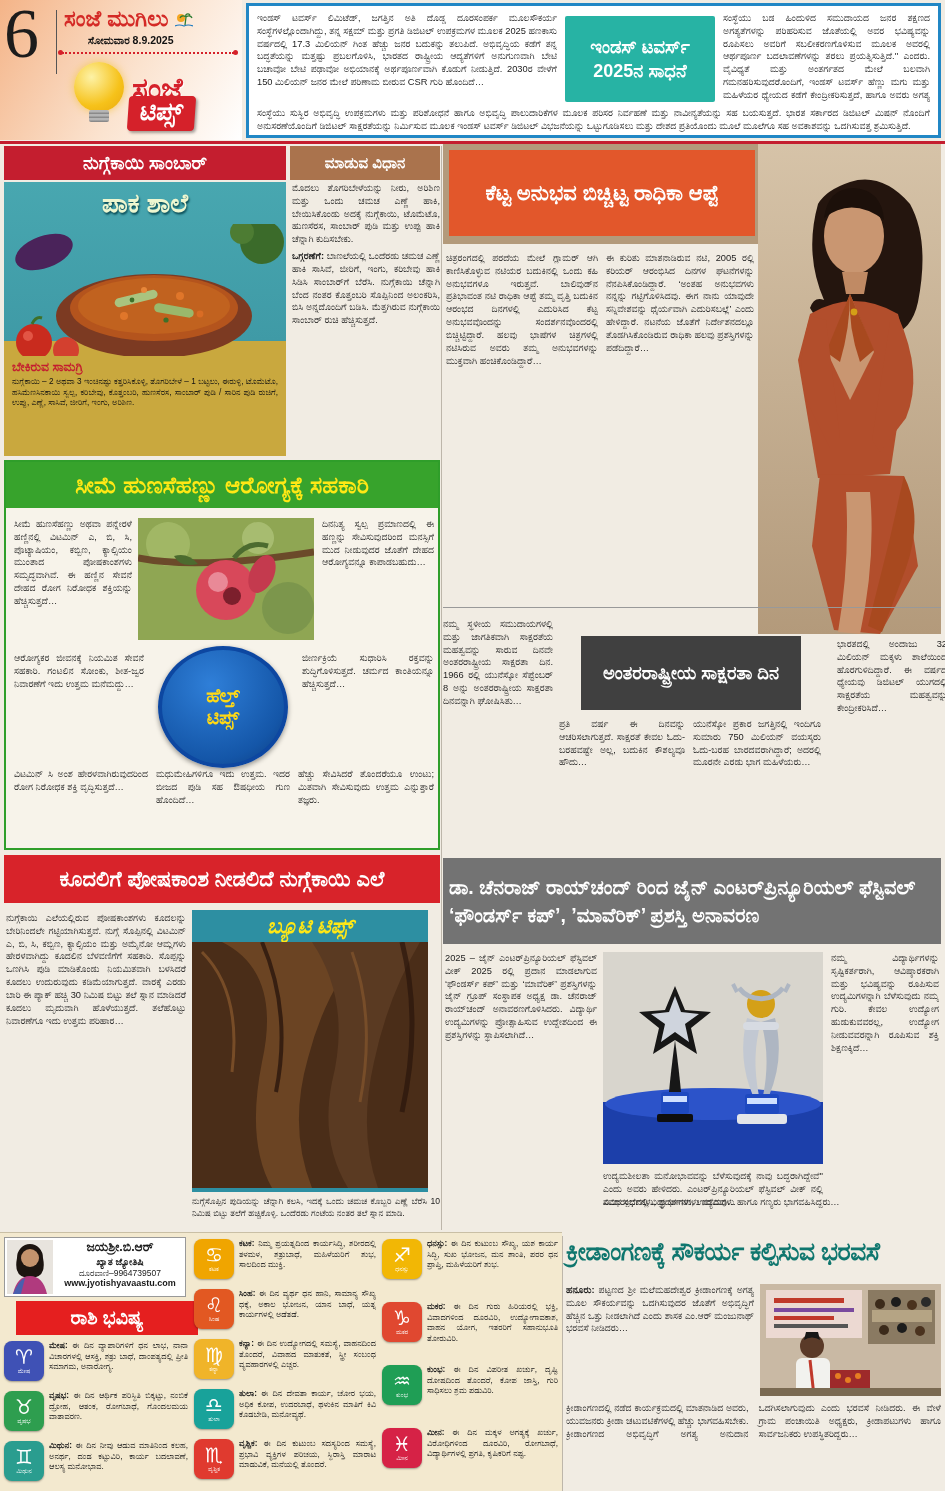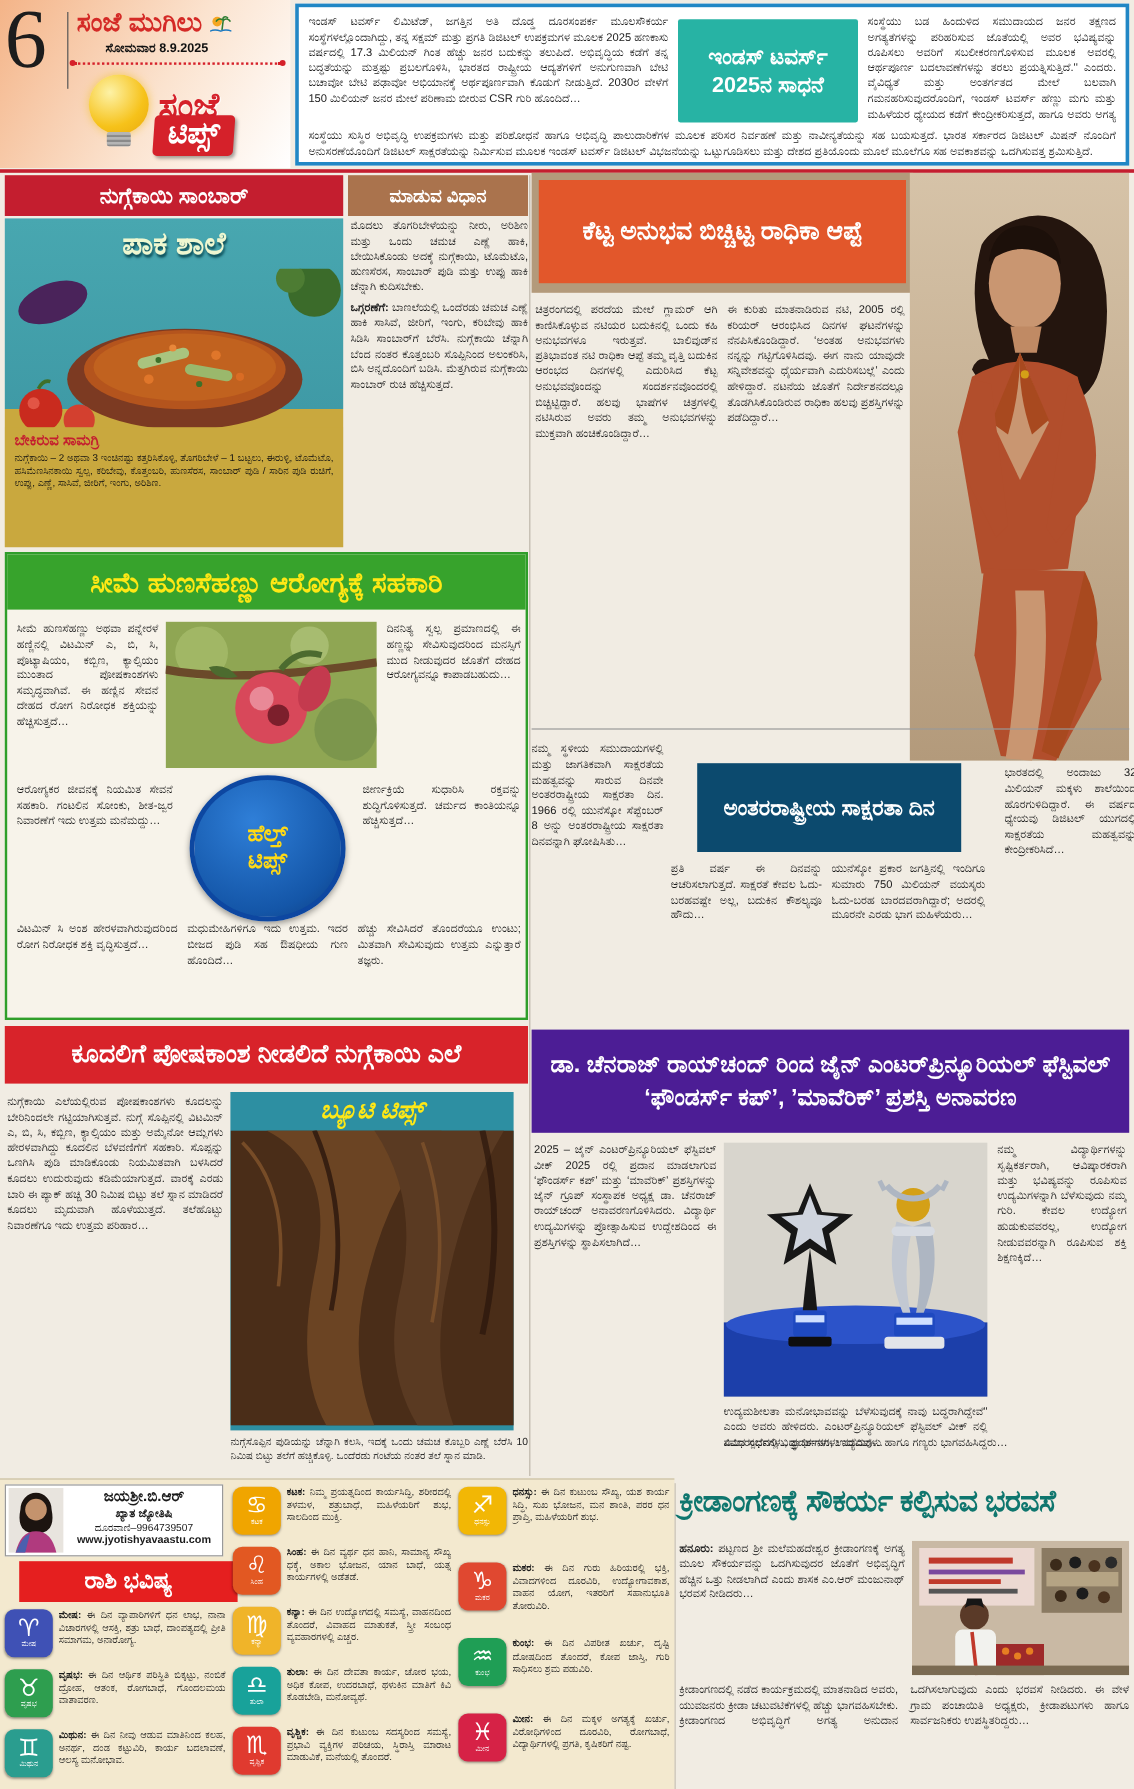--- a/index.html
+++ b/index.html
@@ -44,22 +44,22 @@
   .ingr p{margin:0;font-size:8.2px;line-height:1.3;text-align:justify;color:#111;}
   
   .seeme{left:4px;top:460px;width:436px;height:390px;border:2px solid #2f9e2a;background:#f7f3ea;box-sizing:border-box;}
   .circle{border-radius:50%;background:radial-gradient(circle at 40% 30%,#2f7fd8,#1456a8 70%,#0d3c7e);
           border:4px solid #0d47a1;display:flex;flex-direction:column;align-items:center;justify-content:center;
           color:#ffd915;font-weight:900;box-shadow:0 2px 5px rgba(0,0,0,.4);}
   
   .beautybox{background:#2d8fa2;overflow:hidden;}
   .beautytitle{text-align:center;color:#ffe815;font-weight:900;font-size:21px;font-style:italic;padding:4px 0;}
   
-  .jainbanner{background:#4c1d95;color:#fff;font-weight:800;font-size:19.5px;line-height:1.45;
-              display:flex;align-items:center;justify-content:center;text-align:center;padding:0 6px;box-sizing:border-box;}
+  .jainbanner{background:#737373;color:#fff;font-weight:800;font-size:19.5px;line-height:1.45;
+              display:flex;align-items:center;justify-content:center;text-align:left;padding:0 6px;box-sizing:border-box;}
   
   .zodiacbg{left:0;top:1232px;width:562px;height:259px;background:#f3e9cf;border-top:1px solid #c9bfa5;}
   .adbox{left:4px;top:4px;width:182px;height:60px;background:#fff;border:1px solid #999;display:flex;gap:4px;box-sizing:border-box;padding:2px;}
   .adtxt{flex:1;text-align:center;line-height:1.25;}
   .zent{position:absolute;display:flex;gap:5px;align-items:flex-start;}
   .ztile{width:40px;height:40px;flex:none;border-radius:8px;display:flex;flex-direction:column;
          align-items:center;justify-content:center;color:#fff;box-shadow:0 1px 2px rgba(0,0,0,.35);}
   .zglyph{font-size:20px;line-height:1;}
   .zlabel{font-size:6.3px;line-height:1.1;margin-top:1px;}
   .ztext{margin:0;font-size:8.2px;line-height:1.3;text-align:justify;overflow:hidden;}
@@ -201,21 +201,21 @@
     <path d="M140 172 q26 58 8 102 l-26 34 -8 -12 18 -118z" fill="#b24e2c"></path>
     <path d="M62 330 l84 2 14 90 -38 68 -46 -4 -22 -84z" fill="#b24e2c"></path>
     <path d="M88 348 q4 70 -8 140 l22 2 q16 -74 10 -142z" fill="#c99671"></path>
     <path d="M146 332 q20 40 2 92 l-24 64 -14 -6 22 -88z" fill="#a8491f"></path>
   </svg>
 
   <div class="abs" style="left:443px;top:607px;width:498px;height:1px;background:#999"></div>
   <div class="abs" style="left:443px;top:612px;width:498px;height:238px">
     <p class="bt abs" style="left:0;top:6px;width:110px;height:228px">ನಮ್ಮ ಸ್ಥಳೀಯ ಸಮುದಾಯಗಳಲ್ಲಿ ಮತ್ತು ಜಾಗತಿಕವಾಗಿ ಸಾಕ್ಷರತೆಯ ಮಹತ್ವವನ್ನು ಸಾರುವ ದಿನವೇ ಅಂತರರಾಷ್ಟ್ರೀಯ ಸಾಕ್ಷರತಾ ದಿನ. 1966 ರಲ್ಲಿ ಯುನೆಸ್ಕೋ ಸೆಪ್ಟೆಂಬರ್ 8 ಅನ್ನು ಅಂತರರಾಷ್ಟ್ರೀಯ ಸಾಕ್ಷರತಾ ದಿನವನ್ನಾಗಿ ಘೋಷಿಸಿತು…</p>
     <div class="abs" style="left:116px;top:0;width:264px;height:238px">
-      <div class="banner" style="position:absolute;left:22px;top:24px;width:220px;height:74px;background:#0c4a6e;font-size:18px;line-height:1.6;font-weight:800">ಅಂತರರಾಷ್ಟ್ರೀಯ ಸಾಕ್ಷರತಾ ದಿನ</div>
+      <div class="banner" style="position:absolute;left:22px;top:24px;width:220px;height:74px;background:#404040;font-size:18px;line-height:1.6;font-weight:800">ಅಂತರರಾಷ್ಟ್ರೀಯ ಸಾಕ್ಷರತಾ ದಿನ</div>
       <p class="bt abs" style="left:0;top:106px;width:126px;height:128px">ಪ್ರತಿ ವರ್ಷ ಈ ದಿನವನ್ನು ಆಚರಿಸಲಾಗುತ್ತದೆ. ಸಾಕ್ಷರತೆ ಕೇವಲ ಓದು-ಬರಹವಷ್ಟೇ ಅಲ್ಲ, ಬದುಕಿನ ಕೌಶಲ್ಯವೂ ಹೌದು…</p>
       <p class="bt abs" style="left:134px;top:106px;width:128px;height:128px">ಯುನೆಸ್ಕೋ ಪ್ರಕಾರ ಜಗತ್ತಿನಲ್ಲಿ ಇಂದಿಗೂ ಸುಮಾರು 750 ಮಿಲಿಯನ್ ವಯಸ್ಕರು ಓದು-ಬರಹ ಬಾರದವರಾಗಿದ್ದಾರೆ; ಅದರಲ್ಲಿ ಮೂರನೇ ಎರಡು ಭಾಗ ಮಹಿಳೆಯರು…</p>
     </div>
     <p class="bt abs" style="left:394px;top:26px;width:110px;height:208px">ಭಾರತದಲ್ಲಿ ಅಂದಾಜು 32 ಮಿಲಿಯನ್ ಮಕ್ಕಳು ಶಾಲೆಯಿಂದ ಹೊರಗುಳಿದಿದ್ದಾರೆ. ಈ ವರ್ಷದ ಧ್ಯೇಯವು ಡಿಜಿಟಲ್ ಯುಗದಲ್ಲಿ ಸಾಕ್ಷರತೆಯ ಮಹತ್ವವನ್ನು ಕೇಂದ್ರೀಕರಿಸಿದೆ…</p>
   </div>
 
   <div class="abs" style="left:4px;top:852px;width:436px;height:380px">
     <div class="banner" style="position:absolute;left:0;top:3px;width:436px;height:48px;background:#d8232a;font-size:21px">ಕೂದಲಿಗೆ ಪೋಷಕಾಂಶ ನೀಡಲಿದೆ ನುಗ್ಗೆಕಾಯಿ ಎಲೆ</div>
     <p class="bt abs" style="left:2px;top:60px;width:180px;height:316px">ನುಗ್ಗೆಕಾಯಿ ಎಲೆಯಲ್ಲಿರುವ ಪೋಷಕಾಂಶಗಳು ಕೂದಲನ್ನು ಬೇರಿನಿಂದಲೇ ಗಟ್ಟಿಯಾಗಿಸುತ್ತವೆ. ನುಗ್ಗೆ ಸೊಪ್ಪಿನಲ್ಲಿ ವಿಟಮಿನ್ ಎ, ಬಿ, ಸಿ, ಕಬ್ಬಿಣ, ಕ್ಯಾಲ್ಸಿಯಂ ಮತ್ತು ಅಮೈನೋ ಆಮ್ಲಗಳು ಹೇರಳವಾಗಿದ್ದು ಕೂದಲಿನ ಬೆಳವಣಿಗೆಗೆ ಸಹಕಾರಿ. ಸೊಪ್ಪನ್ನು ಒಣಗಿಸಿ ಪುಡಿ ಮಾಡಿಕೊಂಡು ನಿಯಮಿತವಾಗಿ ಬಳಸಿದರೆ ಕೂದಲು ಉದುರುವುದು ಕಡಿಮೆಯಾಗುತ್ತದೆ. ವಾರಕ್ಕೆ ಎರಡು ಬಾರಿ ಈ ಪ್ಯಾಕ್ ಹಚ್ಚಿ 30 ನಿಮಿಷ ಬಿಟ್ಟು ತಲೆ ಸ್ನಾನ ಮಾಡಿದರೆ ಕೂದಲು ಮೃದುವಾಗಿ ಹೊಳೆಯುತ್ತದೆ. ತಲೆಹೊಟ್ಟು ನಿವಾರಣೆಗೂ ಇದು ಉತ್ತಮ ಪರಿಹಾರ…</p>
     <div class="abs beautybox" style="left:188px;top:58px;width:236px;height:282px">

